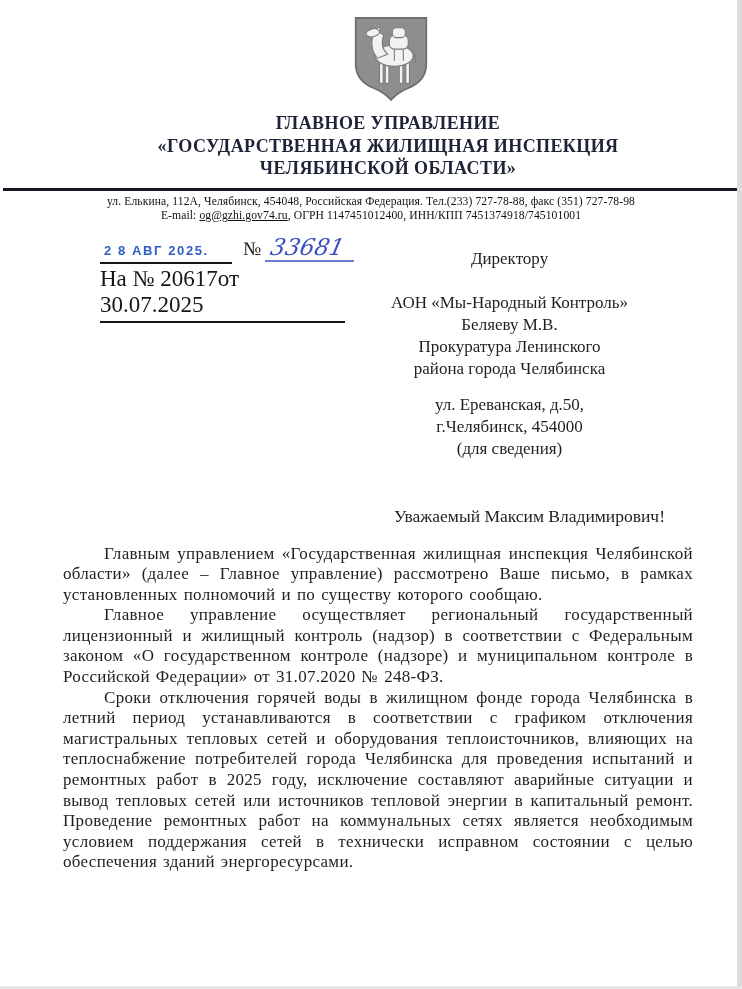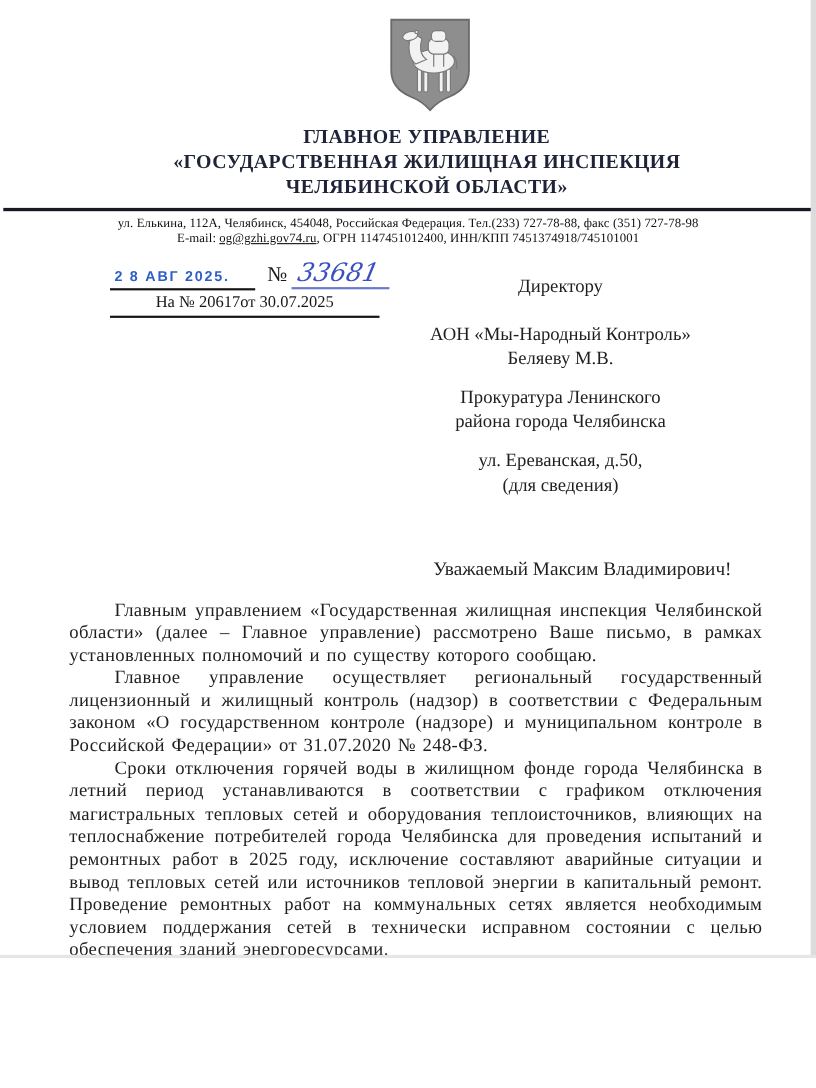--- a/index.html
+++ b/index.html
@@ -5,21 +5,21 @@
   :root{
     --stamp-blue:#2f5ec5;
     --ink-blue:#3a4fc1;
     --title-color:#1e2337;
     --rule-color:#191923;
     --body-color:#1f1f1f;
   }
   html,body{margin:0;padding:0;background:#ffffff;}
   .page{
     position:relative;
-    width:742px;height:871px;
+    width:742px;height:989px;
     background:#ffffff;
     font-family:"Liberation Serif", serif;
     color:var(--body-color,#1f1f1f);
     overflow:hidden;
   }
   .scan-edge-right{
     position:absolute;right:0;top:0;width:5px;height:100%;
     background:#dcdcdc;
   }
   .scan-edge-bottom{
@@ -69,26 +69,26 @@
     padding:0 10px 0 6px; margin-left:4px;
     font-family:"DejaVu Serif", serif; font-style:italic;
     font-size:23px; color:var(--ink-blue,#3a4fc1);
   }
   .outgoing-text{ display:inline-block; transform:skewX(-12deg); }
   .incoming{
     position:absolute; left:100px; top:27px;
     width:245px;
     border-bottom:2px solid #151515;
     padding-bottom:3px;
-    font-size:15px; color:#161616;text-align:center;
+    font-size:23px; color:#161616;
   }
 
   .recipient{ position:absolute; left:391px; top:9px; font-size:17px; line-height:22px;text-align:center; }
   .recipient .grp1{ margin-bottom:22px; }
-  .recipient .grp2{ margin-bottom:13px; }
+  .recipient .grp2{ }
   .recipient .grp3{ margin-bottom:14px; }
 
   
   .salutation{
     margin-top:30px;
     width:630px; margin-left:63px;
     transform:translateX(-28px);
     text-align:right;
     font-size:17.5px; line-height:22px;
   }
@@ -161,20 +161,21 @@
       <div class="grp2">
         <div>АОН «Мы-Народный Контроль»</div>
         <div>Беляеву М.В.</div>
       </div>
       <div class="grp3">
         <div>Прокуратура Ленинского</div>
         <div>района города Челябинска</div>
       </div>
       <div class="grp4">
         <div>ул. Ереванская, д.50,</div>
+        <div>г.Челябинск, 454000</div>
         <div>(для сведения)</div>
       </div>
     </div>
   </div>
 
   <div class="salutation">Уважаемый Максим Владимирович!</div>
 
   <div class="body-text">
     <p class="para">Главным управлением «Государственная жилищная инспекция Челябинской области» (далее – Главное управление) рассмотрено Ваше письмо, в рамках установленных полномочий и по существу которого сообщаю.</p>
     <p class="para">Главное управление осуществляет региональный государственный лицензионный и жилищный контроль (надзор) в соответствии с Федеральным законом «О государственном контроле (надзоре) и муниципальном контроле в Российской Федерации» от 31.07.2020 № 248-ФЗ.</p>

